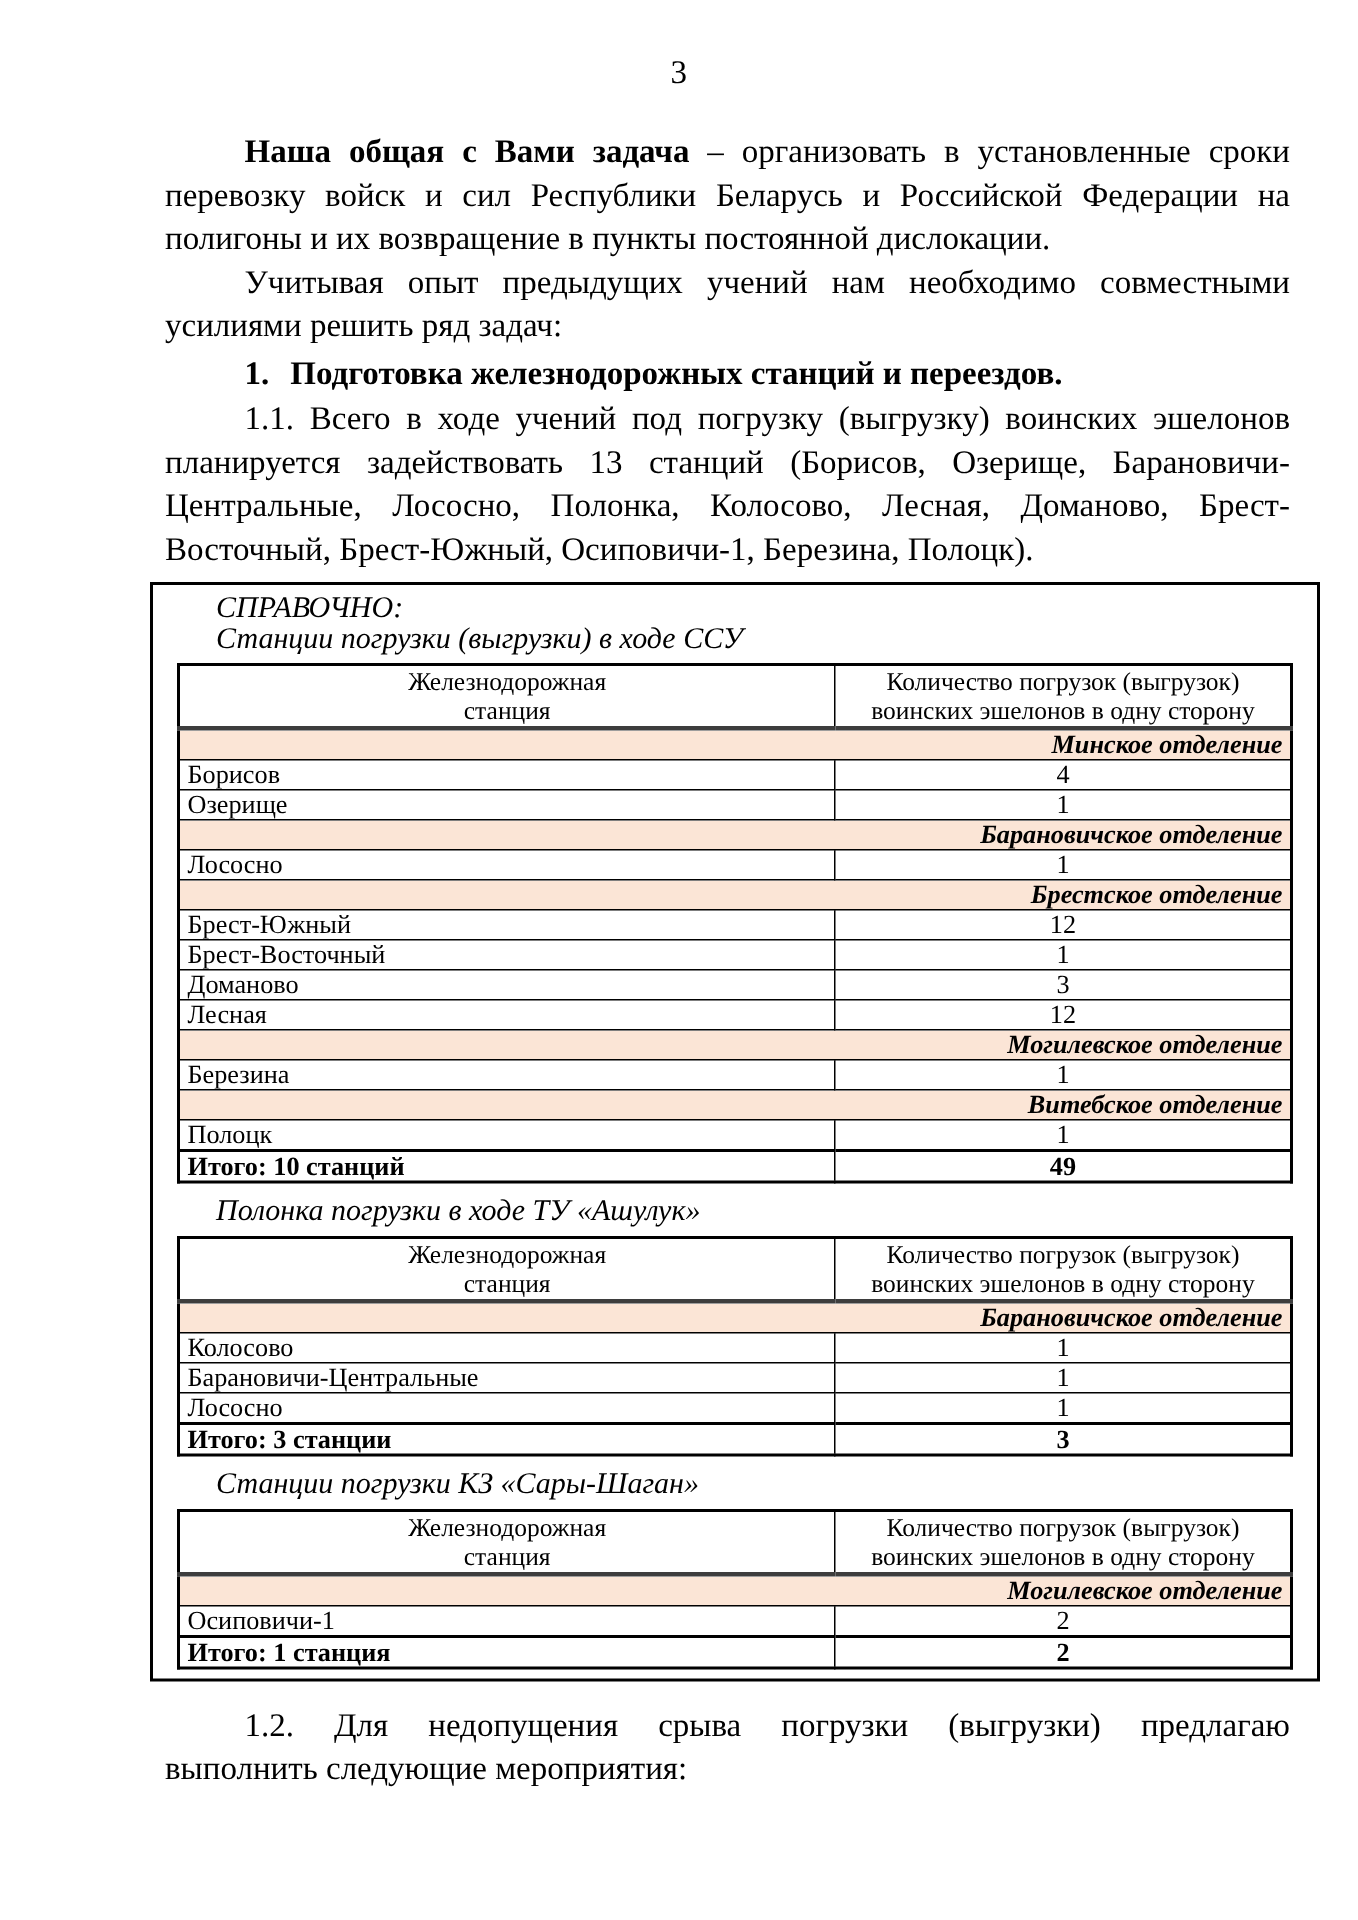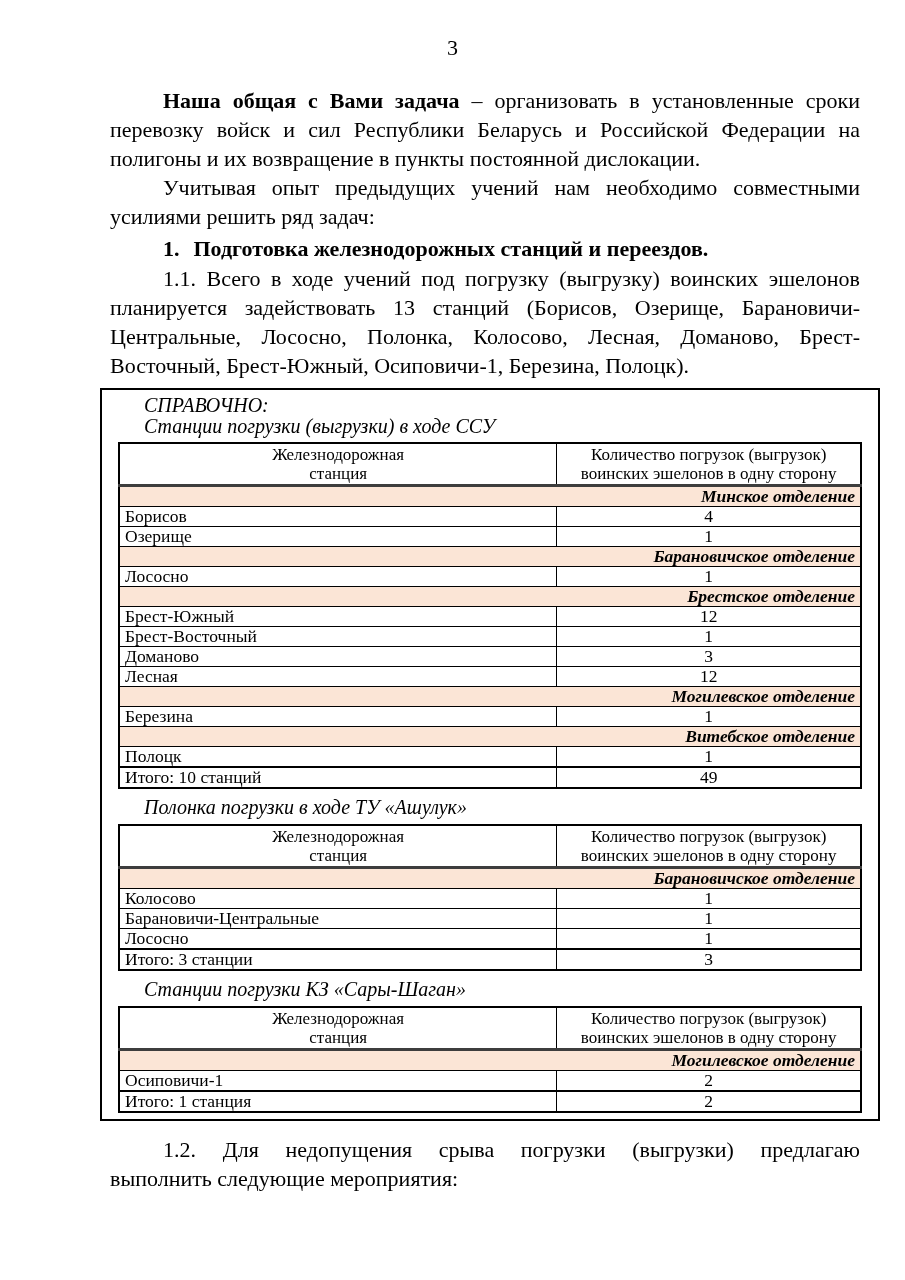--- a/index.html
+++ b/index.html
@@ -90,21 +90,21 @@
     padding: 0 5px;
   }
   td.section {
     background: var(--section-bg);
     text-align: right;
     font-weight: bold;
     font-style: italic;
     font-size: 18px;
   }
   td.count { text-align: center; }
-  tr.total-row td { font-weight: normal; border-top: 2px solid #000; }
+  tr.total-row td { font-weight: bold; border-top: 2px solid #000; }
 </style>
 </head>
 <body>
 
 <div class="page">
 
   <div class="page-number">3</div>
 
   <p class="body first"><b>Наша общая с Вами задача</b><span> – организовать в установленные сроки перевозку войск и сил Республики Беларусь и Российской Федерации на полигоны и их возвращение в пункты постоянной дислокации.</span></p>
 

